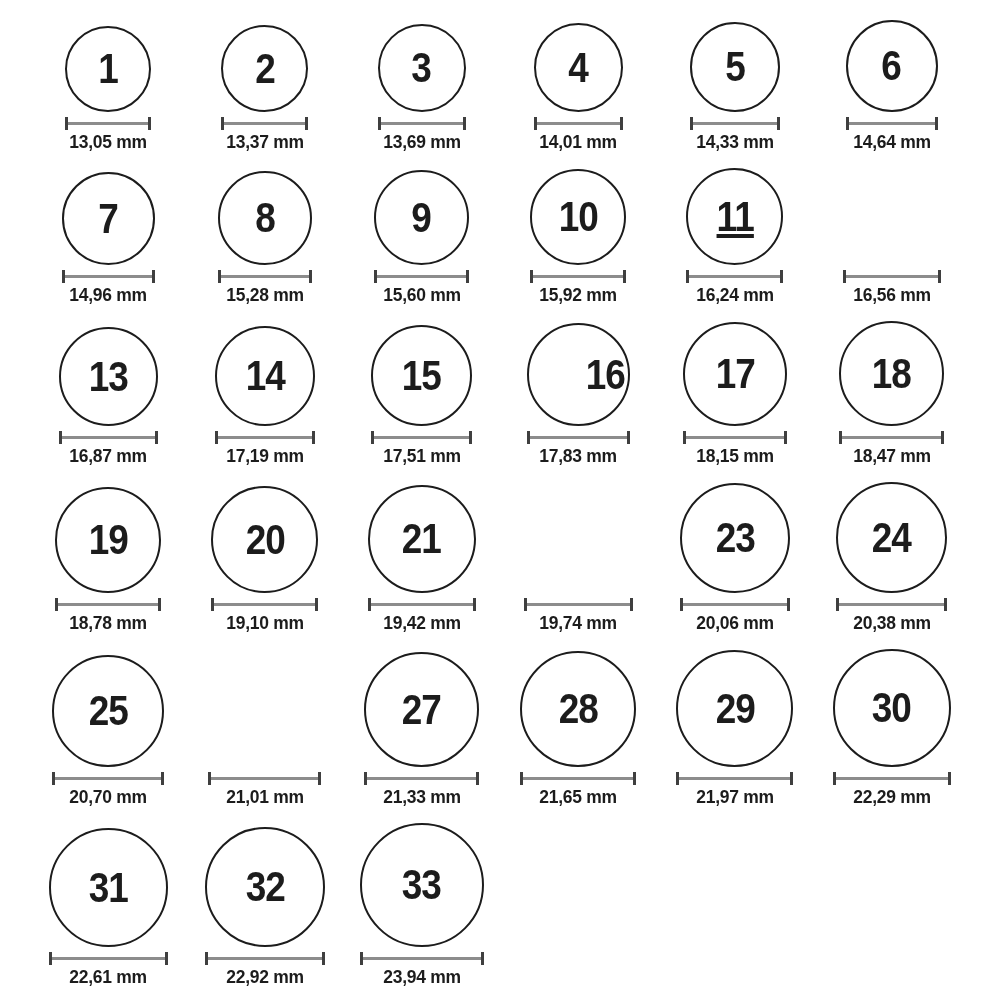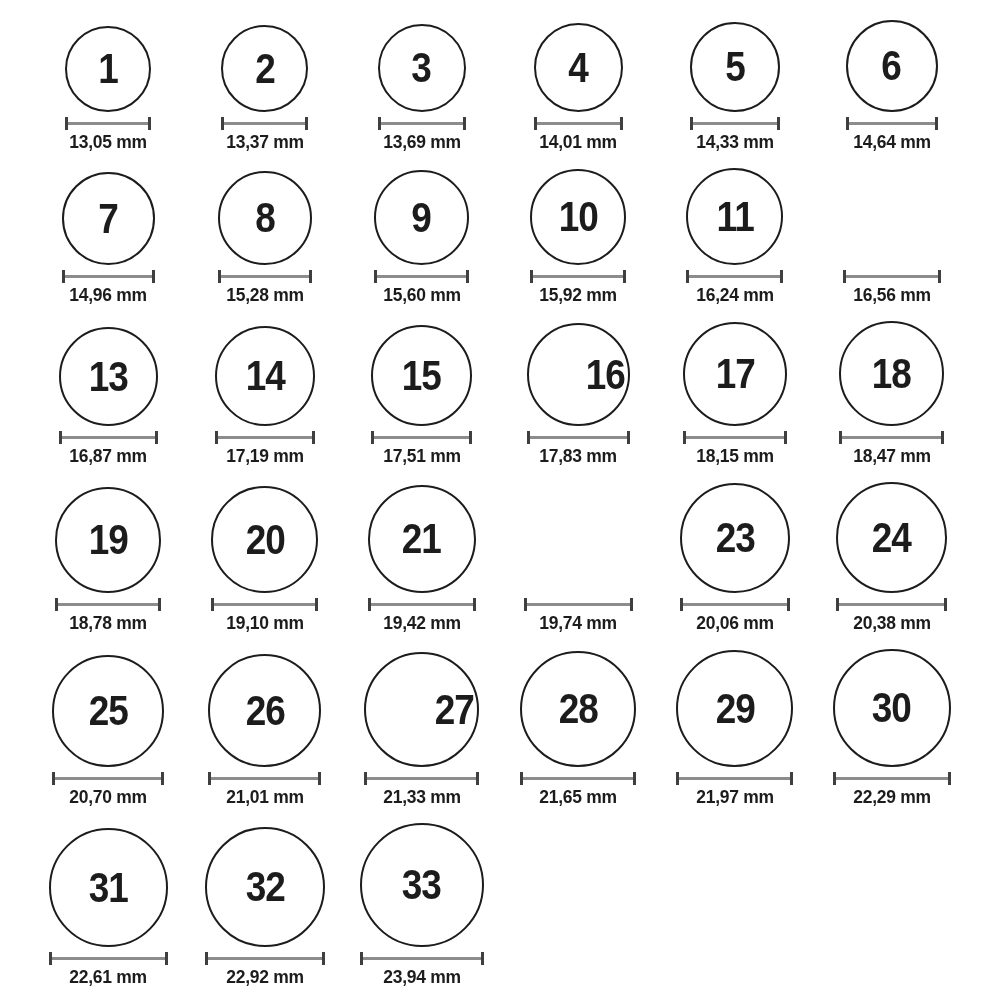--- a/index.html
+++ b/index.html
@@ -188,21 +188,21 @@
     </div>
     <div class="dim" style="width: 96px;">
       <span class="tick"></span>
       <span class="bar"></span>
       <span class="tick"></span>
     </div>
     <div class="label">15,92 mm</div>
   </div>
 
   <div class="cell">
-    <div class="circle" style="width: 97px; height: 97px;">
+    <div class="circle" style="width: 97px; height: 97px; text-decoration: underline;">
       <span class="num">11</span>
     </div>
     <div class="dim" style="width: 97px;">
       <span class="tick"></span>
       <span class="bar"></span>
       <span class="tick"></span>
     </div>
     <div class="label">16,24 mm</div>
   </div>
 
@@ -362,33 +362,30 @@
     </div>
     <div class="dim" style="width: 112px;">
       <span class="tick"></span>
       <span class="bar"></span>
       <span class="tick"></span>
     </div>
     <div class="label">20,70 mm</div>
   </div>
 
   <div class="cell">
-    <div class="circle" style="width: 113px; height: 113px;">
-      <span class="num">26</span>
-    </div>
     <div class="dim" style="width: 113px;">
       <span class="tick"></span>
       <span class="bar"></span>
       <span class="tick"></span>
     </div>
     <div class="label">21,01 mm</div>
   </div>
 
   <div class="cell">
-    <div class="circle" style="width: 115px; height: 115px; justify-content: flex-end;">
+    <div class="circle" style="width: 115px; height: 115px;">
       <span class="num">27</span>
     </div>
     <div class="dim" style="width: 115px;">
       <span class="tick"></span>
       <span class="bar"></span>
       <span class="tick"></span>
     </div>
     <div class="label">21,33 mm</div>
   </div>
 

